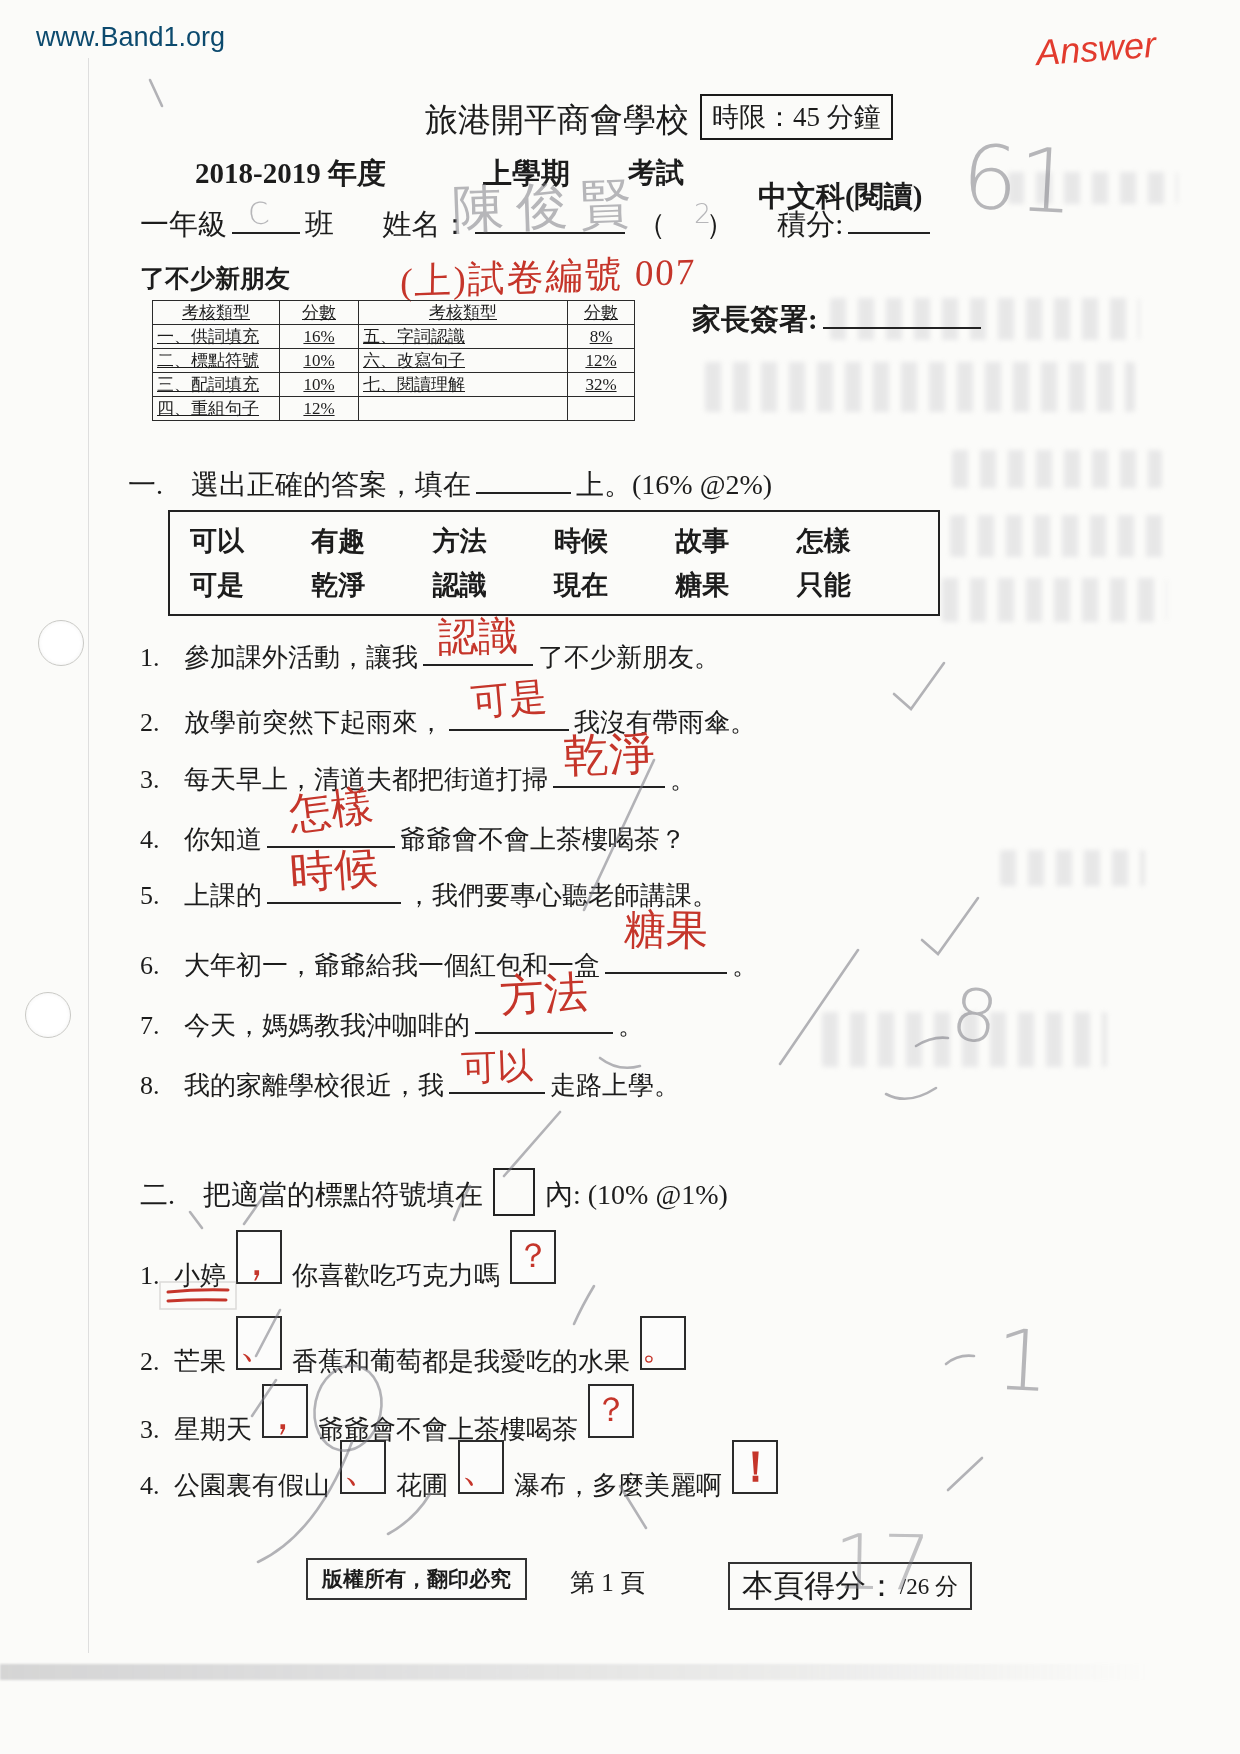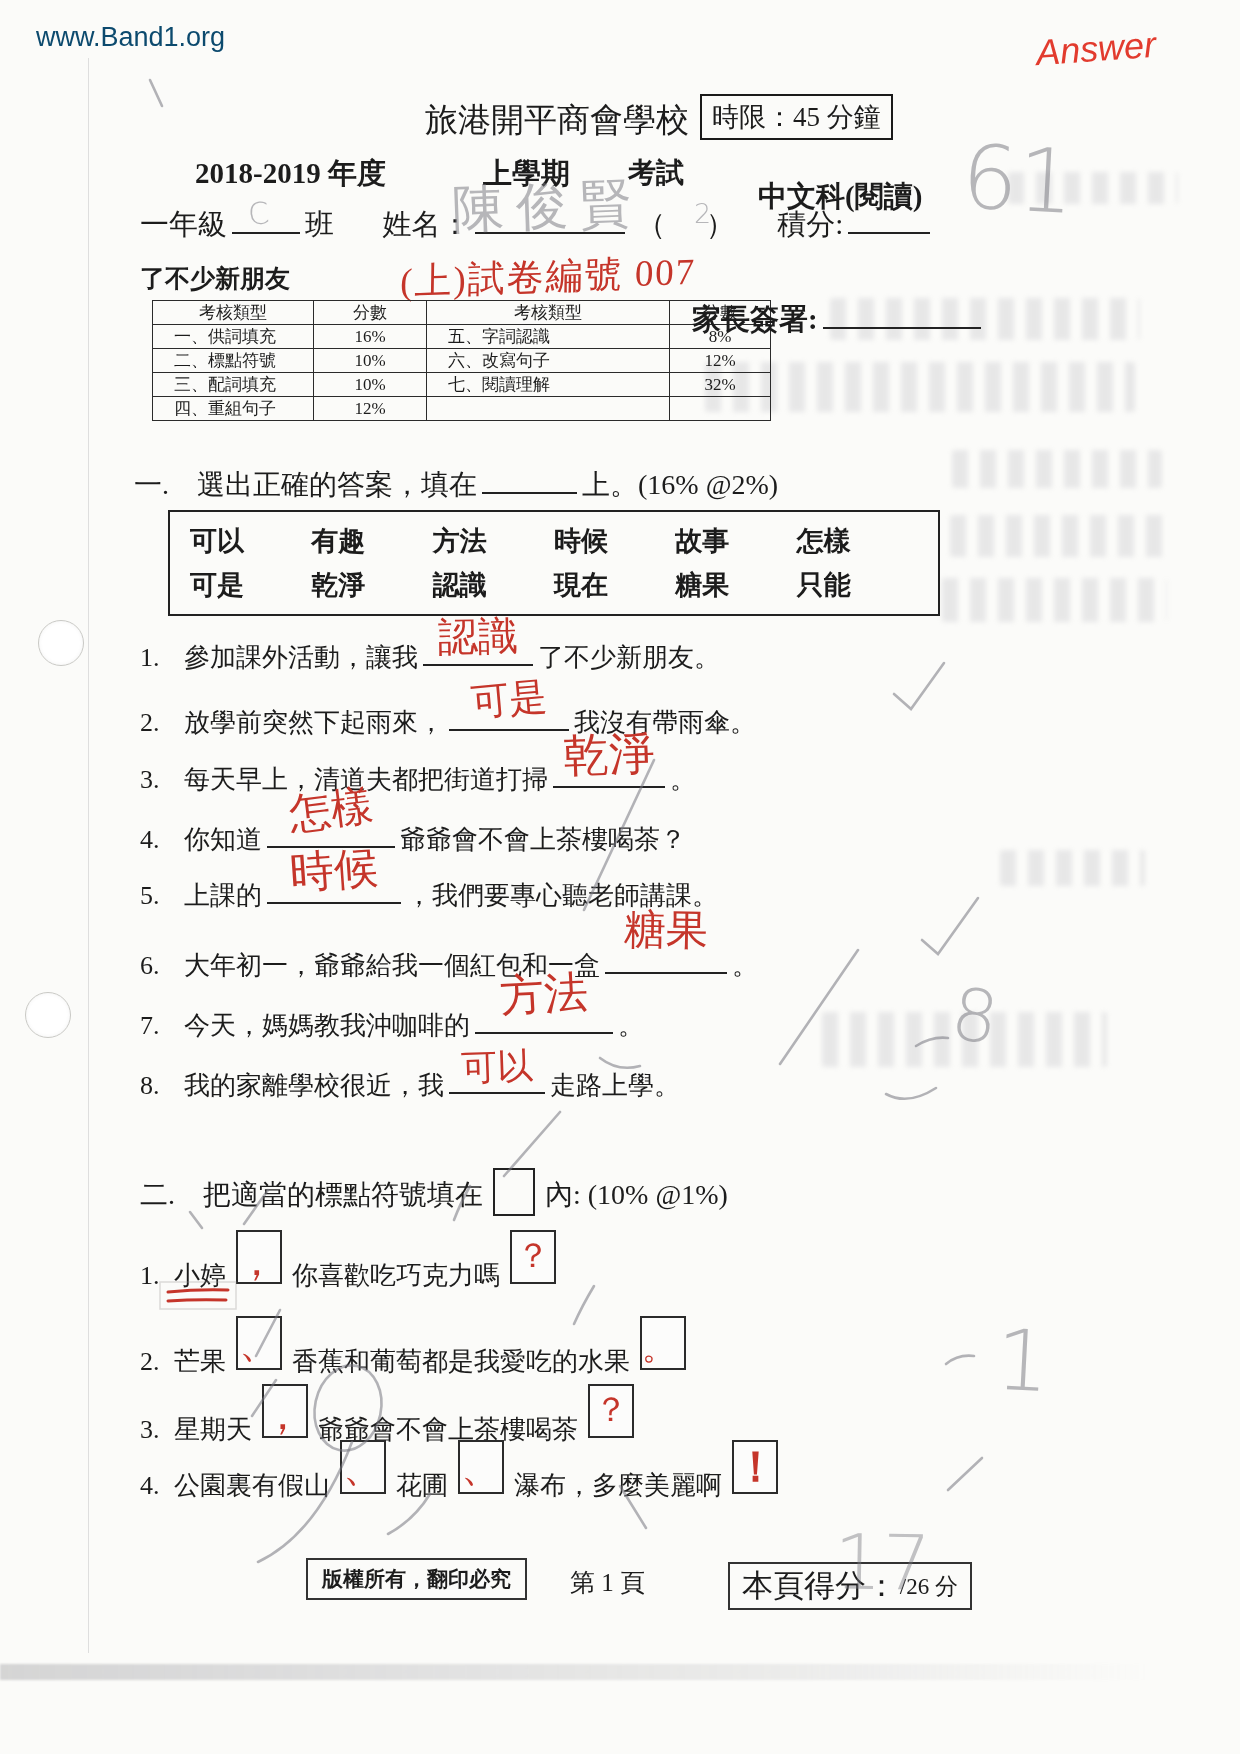--- a/index.html
+++ b/index.html
@@ -37,21 +37,21 @@
     margin:0 10px;vertical-align:-15px;background:rgba(255,255,255,.4);}
   .pmark{position:absolute;left:50%;top:50%;transform:translate(-50%,-50%);color:#c5352a;font-weight:500;}
   .mk-comma{left:44%;top:58%;font-size:42px;}
   .mk-dun{left:50%;top:50%;font-size:40px;}
   .mk-period{left:40%;top:60%;font-size:34px;}
   .mk-q{left:50%;top:48%;font-size:34px;}
   .mk-excl{left:52%;top:50%;font-size:42px;font-weight:bold;}
   .pbox-empty{display:inline-block;width:38px;height:44px;border:2.5px solid #222;margin:0 10px;vertical-align:-12px;}
   
   table.score{border-collapse:collapse;font-size:17px;}
-  table.score th,table.score td{border:1.8px solid #2b2b2b;height:22px;padding:0 21px;font-weight:normal;}
+  table.score th,table.score td{border:1.8px solid #2b2b2b;height:22px;padding:0 4px;font-weight:normal;text-decoration:underline;}
   table.score th{text-align:center;}
   .c1{width:118px;text-align:left;}
   .c2{width:70px;text-align:center;}
   .c3{width:200px;text-align:left;}
   .c4{width:58px;text-align:center;}
   
   .wordbank{position:absolute;left:168px;top:510px;width:772px;height:106px;border:2px solid #222;
     box-sizing:border-box;display:grid;grid-template-columns:repeat(6,1fr);align-content:space-evenly;
     padding:4px 20px;font-size:27px;font-weight:600;}
   svg.overlay{position:absolute;left:0;top:0;pointer-events:none;}
@@ -132,21 +132,21 @@
     <td class="c3"></td>
     <td class="c4"></td>
   </tr>
 </tbody>
   </table>
 
 <div class="abs nowrap sb" style="left:692px;top:300px;font-size:29px;">
   <span>家長簽署:</span><span class="blank" style="width:158px;"></span>
 </div>
 
-<div class="abs nowrap b" style="left:134px;top:466px;font-size:28px;">
+<div class="abs nowrap b" style="left:128px;top:466px;font-size:28px;">
   <span>一.</span>
   <span style="display:inline-block;width:14px;"></span>
   <span>選出正確的答案，填在</span><span class="blank" style="width:95px;"></span><span>上。(16% @2%)</span>
 </div>
 
 <div class="wordbank">
   <span>可以</span>
   <span>有趣</span>
   <span>方法</span>
   <span>時候</span>

